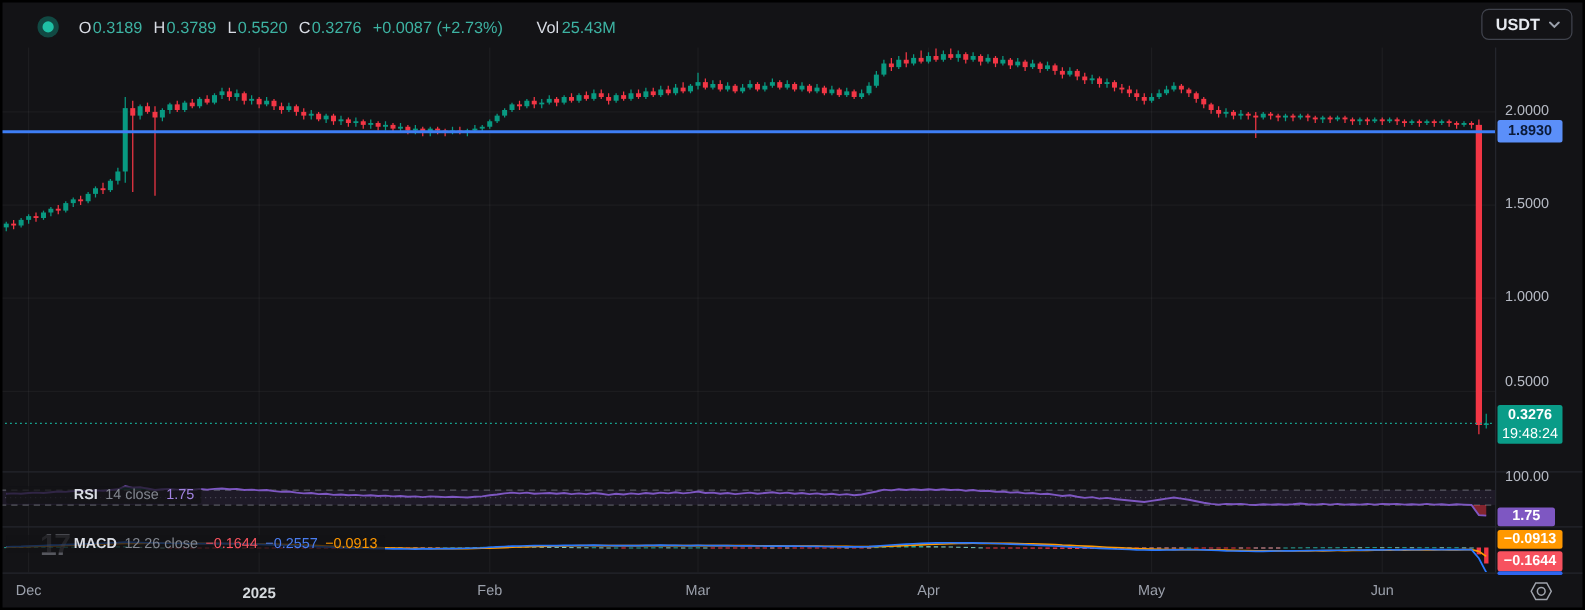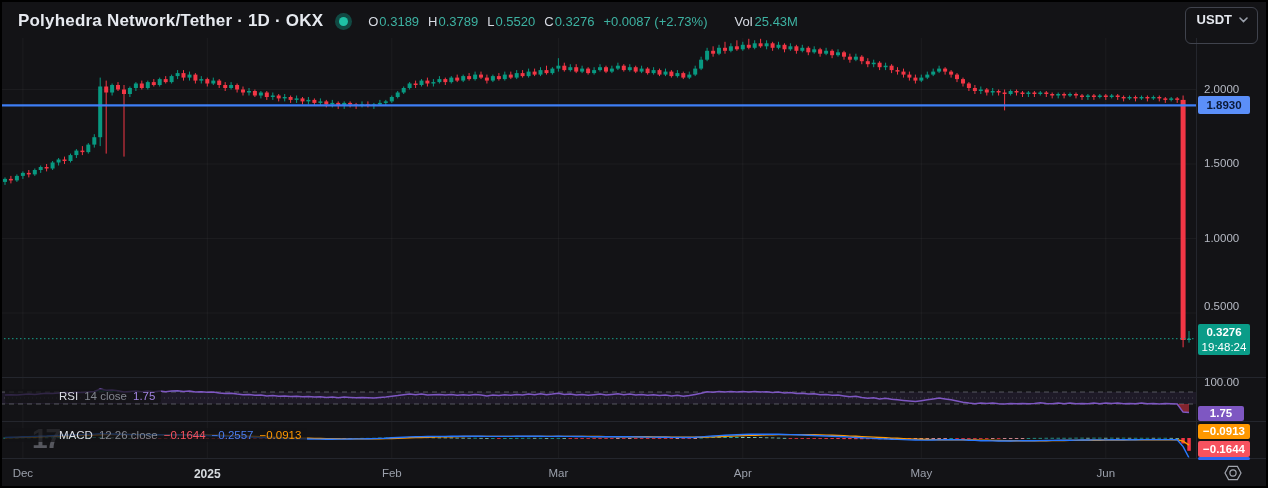--- a/index.html
+++ b/index.html
@@ -8,47 +8,47 @@
   .frame{position:absolute;inset:0;border:2px solid #000;pointer-events:none;z-index:60;}
   #cv{position:absolute;left:0;top:0;z-index:1;}
   
   .header{position:absolute;left:18px;top:8px;height:26px;display:flex;align-items:center;z-index:20;}
   .title{font-size:17px;font-weight:700;color:#e6e9ef;letter-spacing:.2px;cursor:pointer;}
   .dot{width:9px;height:9px;border-radius:50%;background:#1fc0a5;margin-left:16px;box-shadow:0 0 0 4px rgba(18,84,75,.85);}
   .legend{display:flex;align-items:center;margin-left:20px;font-size:13px;color:#d8dce4;gap:9px;}
   .pair{display:flex;gap:1px;white-space:nowrap;}
   .val,.chg{color:#3db2a2;}
   .vol{display:flex;gap:2px;margin-left:18px;}
-  .currency-btn{position:absolute;top:7px;right:10px;display:flex;align-items:center;gap:7px;padding:4px 9px 16px 11px;border:1.5px solid #40434d;border-radius:6px;color:#e6e9ef;font-size:13px;font-weight:700;z-index:20;background:transparent;cursor:pointer;}
+  .currency-btn{position:absolute;top:7px;right:10px;display:flex;align-items:center;gap:7px;padding:4px 9px 4px 11px;border:1.5px solid #40434d;border-radius:6px;color:#e6e9ef;font-size:13px;font-weight:700;z-index:20;background:transparent;cursor:pointer;}
   
   .axis-label{position:absolute;left:1204px;font-size:11.5px;color:#b6bac4;z-index:10;}
   .month-label{position:absolute;top:467px;transform:translateX(-50%);font-size:11.5px;color:#9ba0ab;z-index:10;white-space:nowrap;}
   .month-label.em{color:#d6dade;font-weight:700;font-size:12px;}
   
   .badge{position:absolute;left:1198px;width:52px;z-index:15;border-radius:2px;text-align:center;font-size:11.5px;}
   #blue-badge{background:#5b8ff9;color:#0b1a38;height:18px;line-height:18px;font-weight:700;}
   #teal-badge{background:#0a9c88;color:#fff;height:30px;font-weight:700;line-height:15px;padding-top:1px;}
   #teal-badge .t2{font-weight:400;}
   #rsi-badge{background:#7e57c2;color:#fff;height:15px;line-height:15px;width:46px;font-weight:700;}
   #orange-badge{background:#ff9800;color:#fff;height:15px;line-height:15px;font-weight:700;top:424px;}
   #red-badge{background:#f7525f;color:#fff;height:16px;line-height:16px;font-weight:700;top:441px;}
   #blue-sliver{background:#2e66f0;height:3px;top:457px;}
   
   .ind-label{position:absolute;display:flex;gap:6px;align-items:center;font-size:11.5px;z-index:12;background:rgba(18,18,21,.72);padding:1px 6px;border-radius:2px;cursor:pointer;white-space:nowrap;}
   #rsi-label{left:5px;top:389px;}
   #macd-label{left:5px;top:428px;}
-  .ind-name{color:#dadde4;font-weight:400;padding-left:48px;}
+  .ind-name{color:#dadde4;font-weight:700;padding-left:48px;}
   .ind-params{color:#82868f;}
   .rsi-val{color:#a183e0;}
   .m-hist{color:#f7525f;}
   .m-macd{color:#4a7df0;}
   .m-sig{color:#ff9800;}
   
   .watermark{position:absolute;left:32px;top:423px;display:flex;align-items:center;gap:7px;color:rgba(197,201,212,.38);z-index:5;text-decoration:none;}
-  .wm-logo{font-size:28px;font-weight:800;letter-spacing:-2px;}
+  .wm-logo{font-size:24px;font-weight:800;letter-spacing:-2px;}
   .wm-text{font-size:21px;font-weight:700;}
   .gear{position:absolute;left:1224px;top:464px;z-index:12;cursor:pointer;}
 </style>
 </head>
 <body>
 
 <div class="app">
   <svg id="cv" width="1268" height="488">
       <defs>
         <clipPath id="cpR">
@@ -681,21 +681,20 @@
       <rect x="1187.3" y="438" width="3.5" height="12.8" fill="#f23645" clip-path="url(#cpM)"></rect>
       <polyline points="5,437.7 10.9,437.6 16.9,437.5 22.9,437.3 28.8,437.1 34.8,437 40.7,436.8 46.6,436.6 52.6,436.4 58.6,436.2 64.5,436 70.5,435.8 76.4,435.6 82.4,435.4 88.3,435.2 94.3,435 100.2,434.8 106.2,434.6 112.1,434.6 118,434.5 124,434.5 129.9,434.5 135.9,434.5 141.8,434.6 147.8,434.6 153.8,434.6 159.7,434.6 165.7,434.7 171.6,434.7 177.6,434.8 183.5,434.8 189.5,434.9 195.4,434.9 201.3,435 207.3,435 213.3,435.2 219.2,435.3 225.2,435.5 231.1,435.7 237.1,435.9 243,436.1 249,436.3 254.9,436.5 260.9,436.8 266.8,437 272.8,437.2 278.7,437.4 284.7,437.6 290.6,437.8 296.6,437.9 302.5,438.1 308.4,438.2 314.4,438.4 320.4,438.5 326.3,438.6 332.3,438.7 338.2,438.8 344.2,438.9 350.1,438.9 356.1,438.9 362,438.9 367.9,438.9 373.9,438.9 379.9,438.8 385.8,438.6 391.8,438.5 397.7,438.3 403.7,438.1 409.6,437.8 415.6,437.6 421.5,437.5 427.4,437.2 433.4,437.1 439.4,436.9 445.3,436.8 451.3,436.7 457.2,436.6 463.2,436.5 469.1,436.4 475.1,436.4 481,436.4 486.9,436.4 492.9,436.4 498.9,436.4 504.8,436.4 510.8,436.4 516.7,436.4 522.6,436.4 528.6,436.4 534.6,436.4 540.5,436.4 546.5,436.4 552.4,436.4 558.4,436.4 564.3,436.4 570.3,436.4 576.2,436.4 582.1,436.4 588.1,436.4 594.1,436.5 600,436.5 606,436.6 611.9,436.6 617.9,436.7 623.8,436.7 629.8,436.8 635.7,436.8 641.6,436.8 647.6,436.8 653.6,436.9 659.5,437 665.5,437 671.4,437.1 677.4,437.1 683.3,437.2 689.3,437.2 695.2,437.2 701.1,437.2 707.1,437.1 713.1,436.9 719,436.7 725,436.4 730.9,436.1 736.9,435.9 742.8,435.6 748.8,435.3 754.7,435.2 760.6,435 766.6,434.8 772.6,434.7 778.5,434.6 784.5,434.6 790.4,434.6 796.4,434.6 802.3,434.6 808.3,434.7 814.2,434.8 820.1,435 826.1,435.1 832.1,435.3 838,435.5 844,435.7 849.9,436.1 855.9,436.3 861.8,436.6 867.8,436.9 873.7,437.1 879.6,437.5 885.6,437.8 891.6,438.1 897.5,438.3 903.5,438.6 909.4,438.9 915.4,439.1 921.3,439.3 927.3,439.5 933.2,439.6 939.1,439.7 945.1,439.7 951.1,439.7 957,439.7 963,439.8 968.9,439.9 974.9,439.9 980.8,440.1 986.8,440.3 992.7,440.4 998.6,440.5 1004.6,440.6 1010.6,440.7 1016.5,440.7 1022.5,440.7 1028.4,440.7 1034.4,440.7 1040.3,440.7 1046.3,440.7 1052.2,440.6 1058.2,440.6 1064.1,440.5 1070,440.4 1076,440.4 1082,440.3 1087.9,440.3 1093.9,440.3 1099.8,440.2 1105.8,440.1 1111.7,440.1 1117.7,440 1123.6,440 1129.5,439.9 1135.5,439.9 1141.5,439.9 1147.4,439.9 1153.4,439.8 1159.3,439.8 1165.3,439.8 1171.2,439.7 1177.2,439.7 1183.1,441.1 1189,445.1" fill="none" stroke="#ff9800" stroke-width="1.4" clip-path="url(#cpM)"></polyline>
       <polyline points="5,437.4 10.9,437.2 16.9,437.1 22.9,436.8 28.8,436.6 34.8,436.4 40.7,436.1 46.6,436 52.6,435.7 58.6,435.5 64.5,435.3 70.5,435 76.4,434.8 82.4,434.6 88.3,434.3 94.3,434.1 100.2,433.7 106.2,433.9 112.1,434 118,434.2 124,434.3 129.9,434.5 135.9,434.6 141.8,434.6 147.8,434.7 153.8,434.8 159.7,434.8 165.7,434.9 171.6,434.9 177.6,434.8 183.5,434.9 189.5,435 195.4,435.1 201.3,435.3 207.3,435.5 213.3,435.7 219.2,436 225.2,436.2 231.1,436.4 237.1,436.7 243,436.9 249,437.1 254.9,437.4 260.9,437.6 266.8,437.8 272.8,438.1 278.7,438.3 284.7,438.5 290.6,438.6 296.6,438.8 302.5,438.9 308.4,439 314.4,439.1 320.4,439.1 326.3,439.2 332.3,439.2 338.2,439.1 344.2,439.1 350.1,439 356.1,438.9 362,438.9 367.9,438.8 373.9,438.6 379.9,438.4 385.8,438.2 391.8,437.8 397.7,437.5 403.7,437.2 409.6,436.9 415.6,436.8 421.5,436.6 427.4,436.5 433.4,436.4 439.4,436.4 445.3,436.4 451.3,436.3 457.2,436.3 463.2,436.3 469.1,436.3 475.1,436.2 481,436.3 486.9,436.4 492.9,436.4 498.9,436.4 504.8,436.4 510.8,436.4 516.7,436.3 522.6,436.3 528.6,436.2 534.6,436.3 540.5,436.3 546.5,436.4 552.4,436.4 558.4,436.3 564.3,436.4 570.3,436.4 576.2,436.5 582.1,436.5 588.1,436.6 594.1,436.7 600,436.7 606,436.8 611.9,436.8 617.9,436.8 623.8,436.8 629.8,436.8 635.7,436.9 641.6,437 647.6,437.1 653.6,437.1 659.5,437.2 665.5,437.3 671.4,437.4 677.4,437.4 683.3,437.5 689.3,437.5 695.2,437.3 701.1,436.9 707.1,436.4 713.1,436 719,435.6 725,435.3 730.9,435 736.9,434.7 742.8,434.5 748.8,434.3 754.7,434.3 760.6,434.2 766.6,434.2 772.6,434.3 778.5,434.3 784.5,434.5 790.4,434.6 796.4,434.8 802.3,435 808.3,435.3 814.2,435.5 820.1,435.7 826.1,436 832.1,436.3 838,436.5 844,436.8 849.9,437.1 855.9,437.5 861.8,437.8 867.8,438.1 873.7,438.4 879.6,438.7 885.6,438.9 891.6,439.2 897.5,439.4 903.5,439.6 909.4,439.9 915.4,440 921.3,440.1 927.3,440.1 933.2,440 939.1,439.9 945.1,439.8 951.1,439.7 957,439.8 963,439.9 968.9,440.2 974.9,440.4 980.8,440.7 986.8,440.8 992.7,440.9 998.6,441 1004.6,441 1010.6,441 1016.5,440.9 1022.5,440.8 1028.4,440.7 1034.4,440.7 1040.3,440.6 1046.3,440.5 1052.2,440.4 1058.2,440.3 1064.1,440.3 1070,440.2 1076,440.1 1082,440 1087.9,440 1093.9,439.9 1099.8,439.9 1105.8,439.9 1111.7,439.8 1117.7,439.8 1123.6,439.7 1129.5,439.7 1135.5,439.7 1141.5,439.6 1147.4,439.6 1153.4,439.6 1159.3,439.6 1165.3,439.6 1171.2,439.6 1177.2,439.7 1183.1,446.6 1189,457.9" fill="none" stroke="#2979ff" stroke-width="1.4" clip-path="url(#cpM)"></polyline>
       <line x1="0" y1="377.5" x2="1268" y2="377.5" stroke="#24262d"></line>
       <line x1="0" y1="421.5" x2="1268" y2="421.5" stroke="#24262d"></line>
       <line x1="0" y1="458.5" x2="1268" y2="458.5" stroke="#24262d"></line>
       <line x1="1196.5" y1="38" x2="1196.5" y2="458" stroke="#24262d"></line>
     </svg>
 
   <div class="header">
-    <span class="title">Polyhedra Network/Tether · 1D · OKX</span>
     <span class="dot"></span>
     <span class="legend">
       <span class="pair">
           <span>O</span>
           <span class="val">0.3189</span>
         </span>
       <span class="pair">
           <span>H</span>
           <span class="val">0.3789</span>
         </span>

